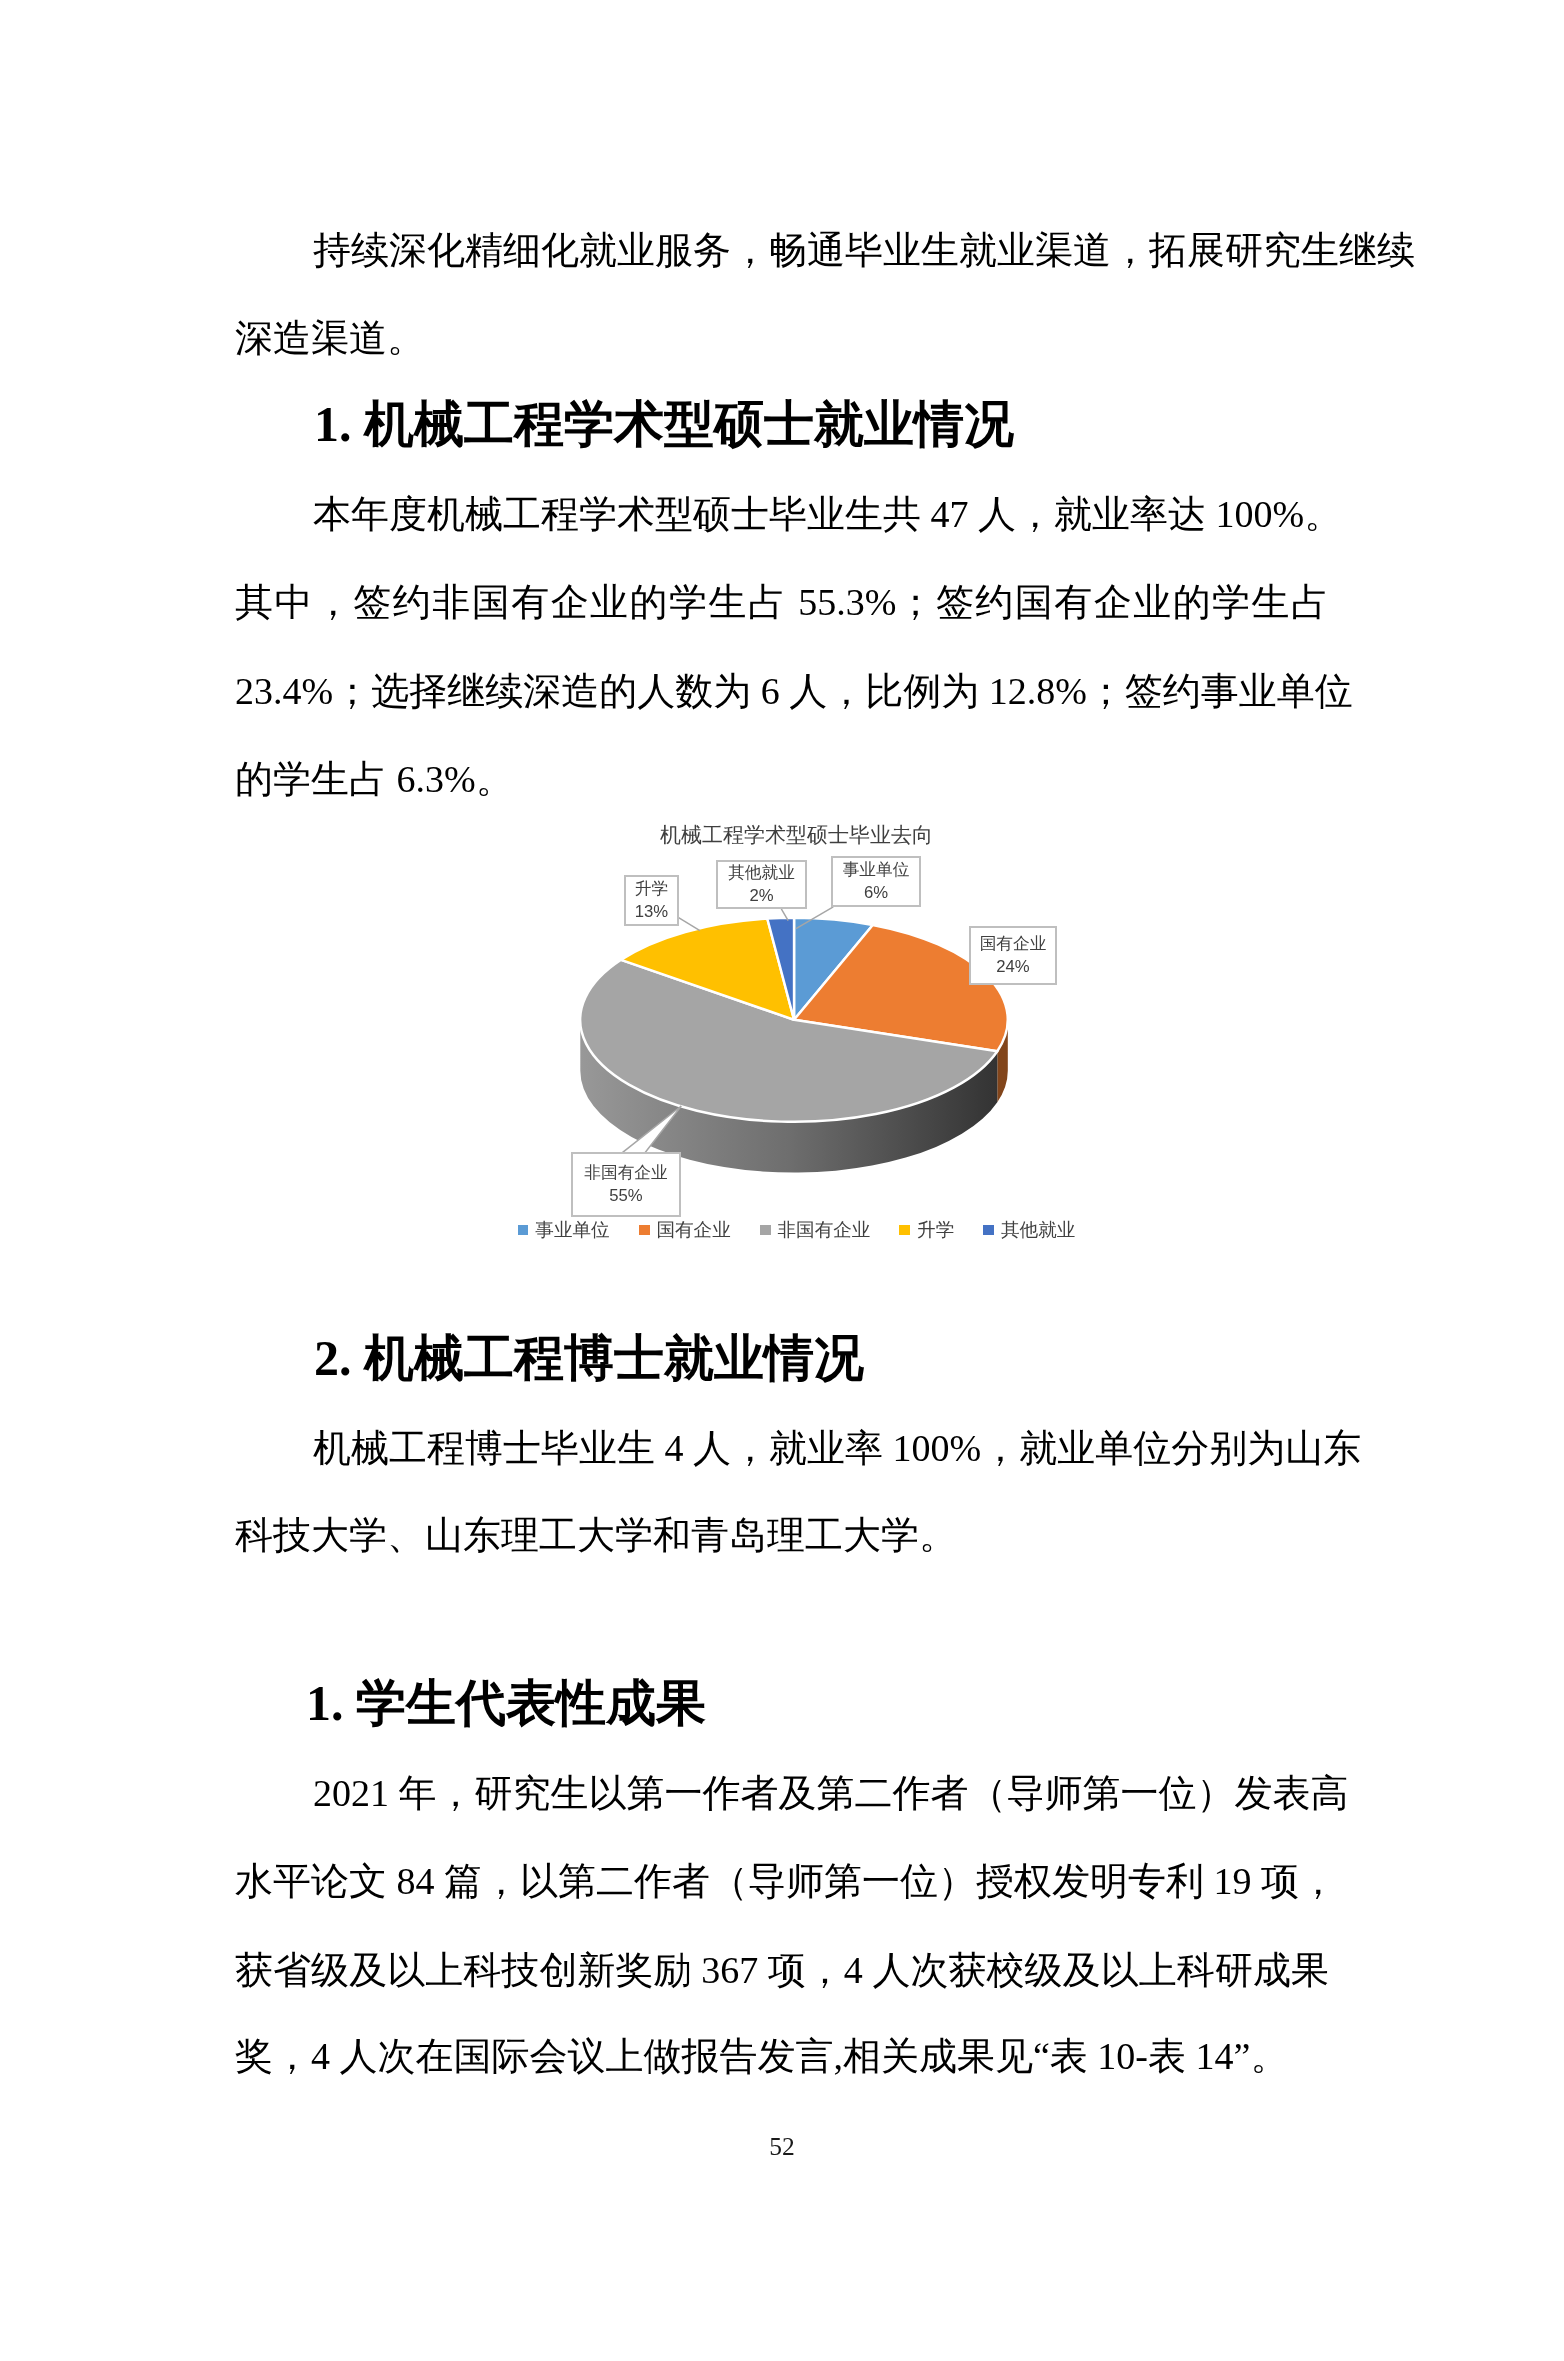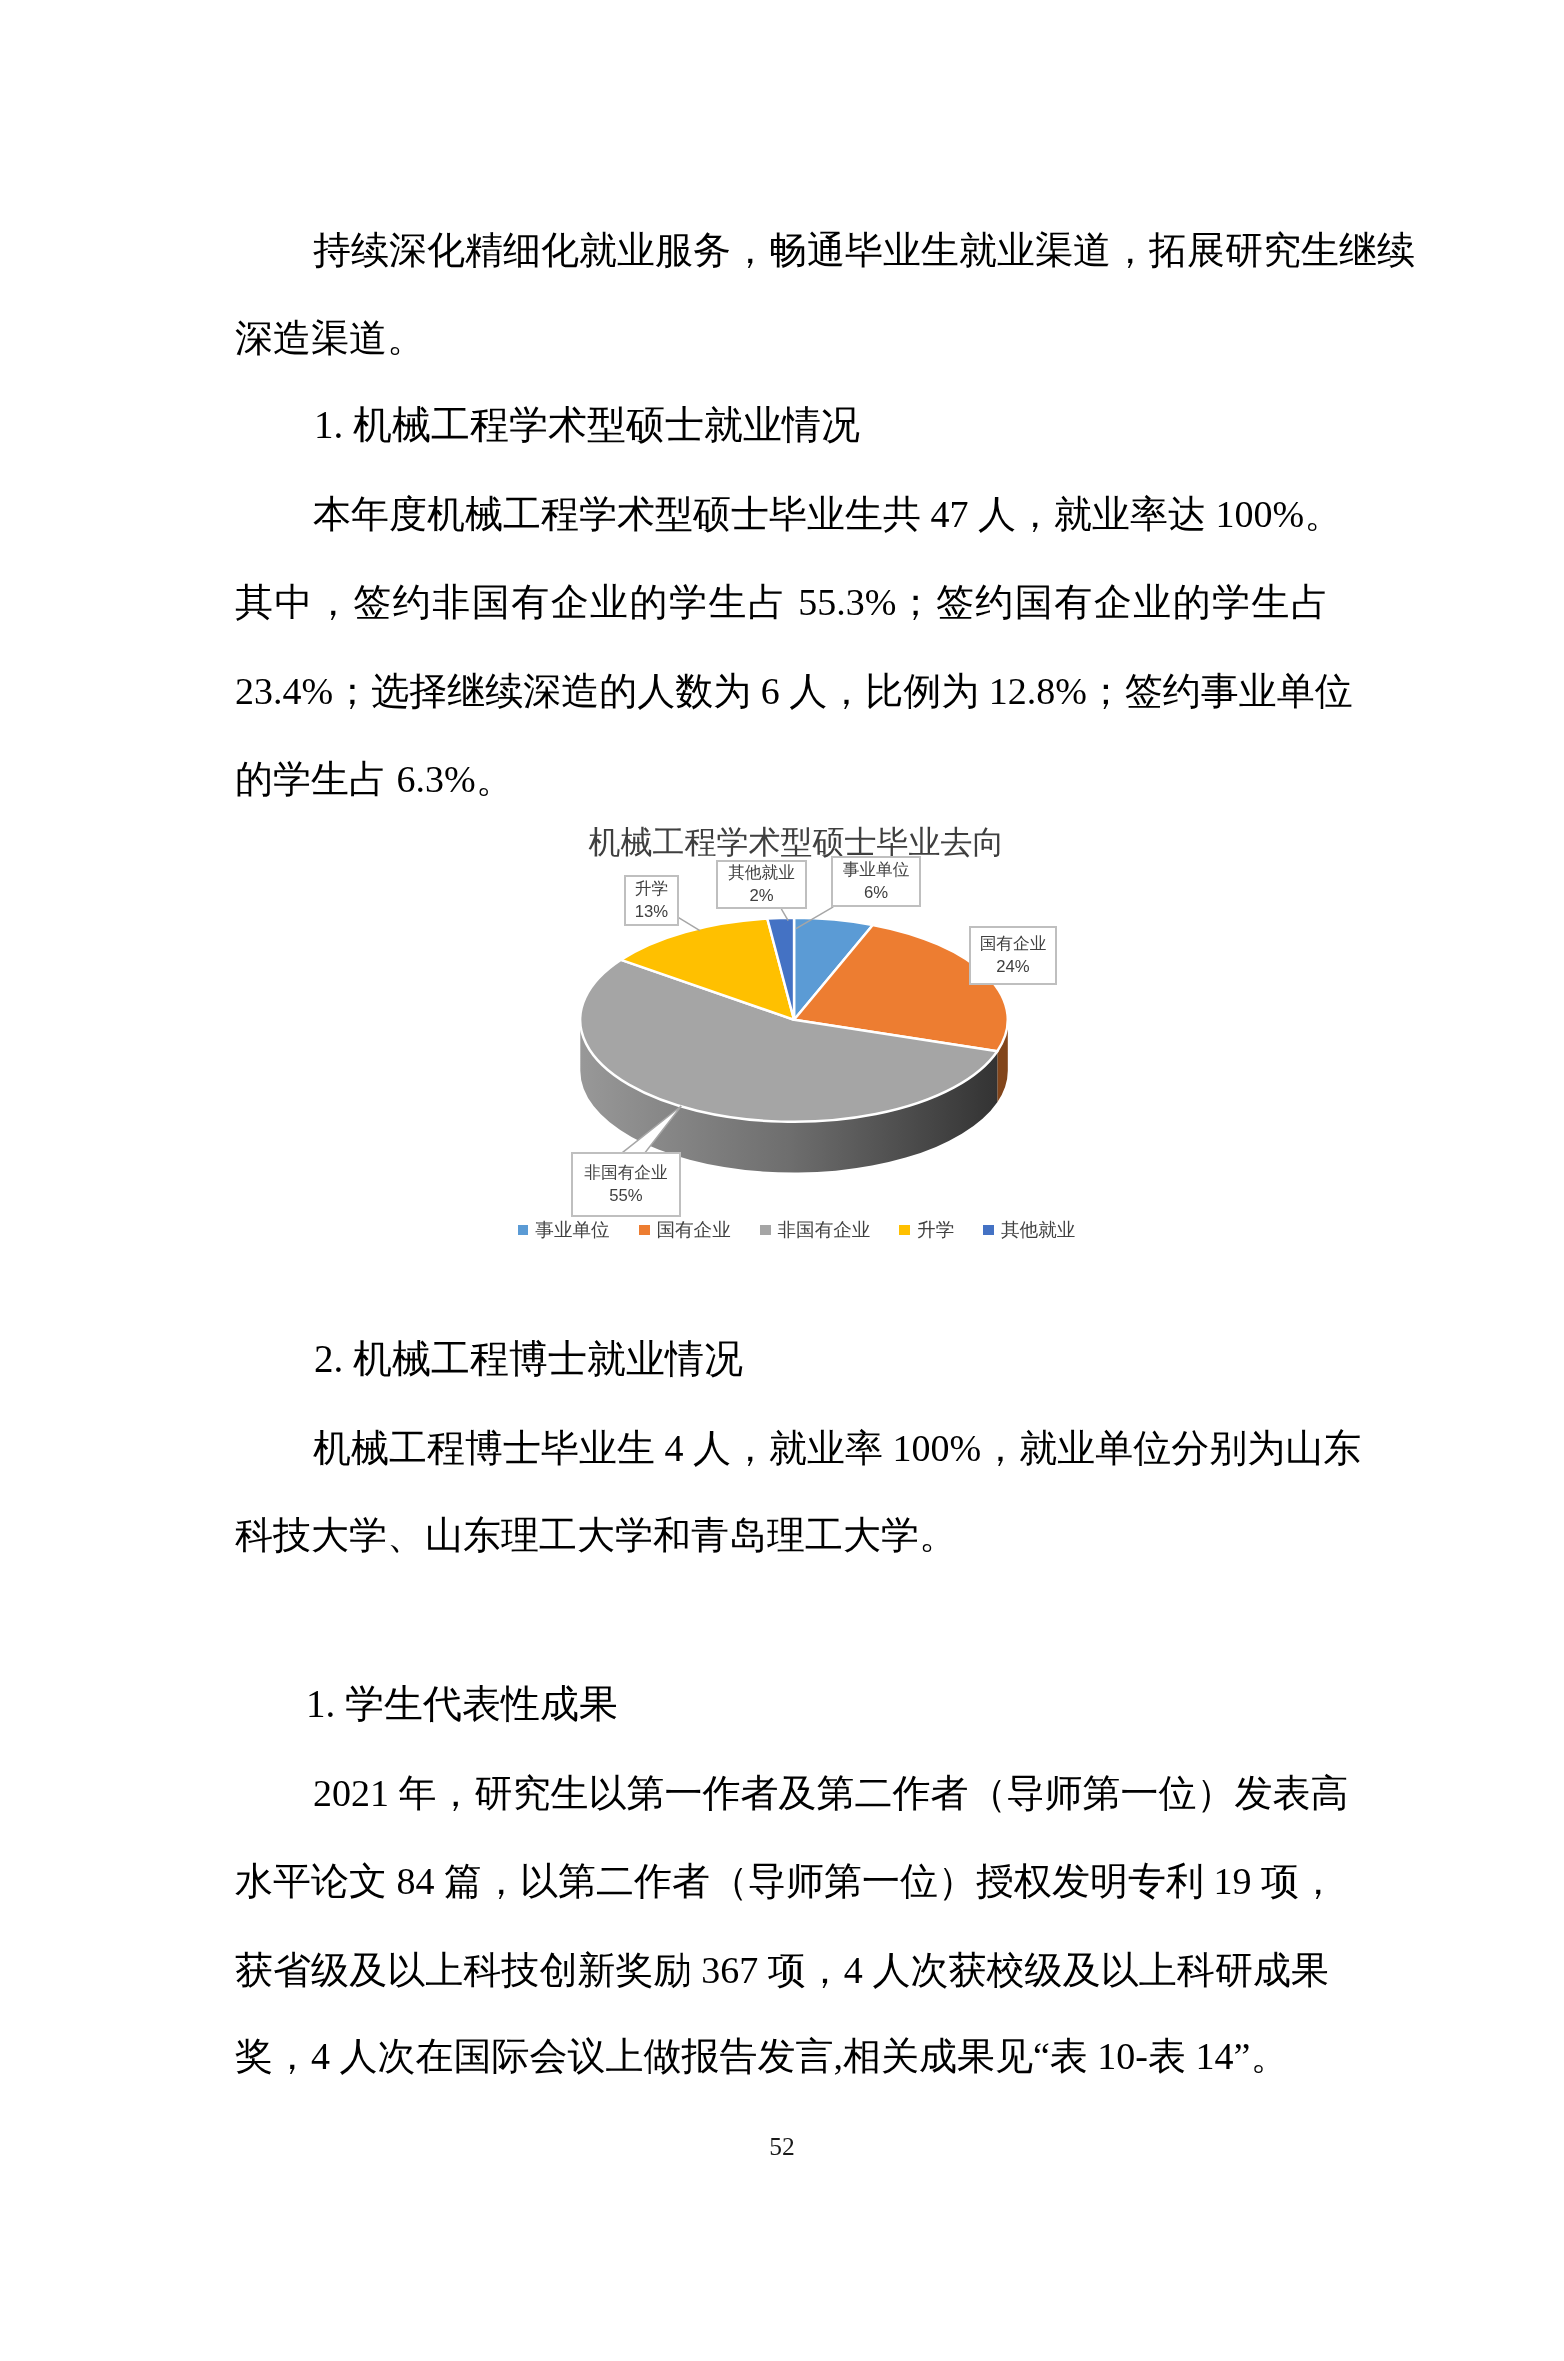--- a/index.html
+++ b/index.html
@@ -6,32 +6,32 @@
   .page{
     position:relative;width:1564px;height:2361px;margin:0 auto;background:#ffffff;
     overflow:hidden;font-family:"Liberation Serif","DejaVu Serif",serif;color:#000;
   }
   .ln{
     position:absolute;left:235px;width:1094px;font-size:38px;line-height:59px;
     white-space:nowrap;
   }
   .full{text-align:justify;text-align-last:justify;text-justify:inter-character;}
   .indent{padding-left:78px;width:1015px;}
-  .hd{position:absolute;font-weight:normal;font-size:39px;line-height:55px;white-space:nowrap;}
+  .hd{position:absolute;font-weight:bold;font-size:50px;line-height:55px;white-space:nowrap;}
   .hd-big{position:absolute;font-weight:bold;font-size:45px;line-height:61px;white-space:nowrap;}
   .caption{position:absolute;left:0;width:1564px;text-align:center;font-weight:bold;
     font-size:33px;line-height:43px;}
   .pageno{position:absolute;left:0;width:1564px;text-align:center;font-size:25.5px;color:#1a1a1a;}
 
   
   .chart{position:absolute;left:495px;top:799px;width:603px;height:466px;
     font-family:"Liberation Sans","DejaVu Sans",sans-serif;color:#404040;}
   .chart svg{position:absolute;left:0;top:0;}
   .ctitle{position:absolute;left:0;top:21.6px;width:100%;text-align:center;
-    font-size:32px;color:#3f3f3f;white-space:nowrap;}
+    font-size:21px;color:#3f3f3f;white-space:nowrap;}
   .co{
     position:absolute;box-sizing:border-box;border:2px solid #BFBFBF;background:#fff;
     display:flex;flex-direction:column;align-items:center;justify-content:center;
     font-size:16.7px;line-height:22.5px;text-align:center;z-index:3;
   }
   .legend{
     position:absolute;left:0;top:418px;width:100%;display:flex;justify-content:center;
     align-items:center;gap:29px;font-size:18.6px;
   }
   .li{display:flex;align-items:center;gap:6.9px;white-space:nowrap;}

